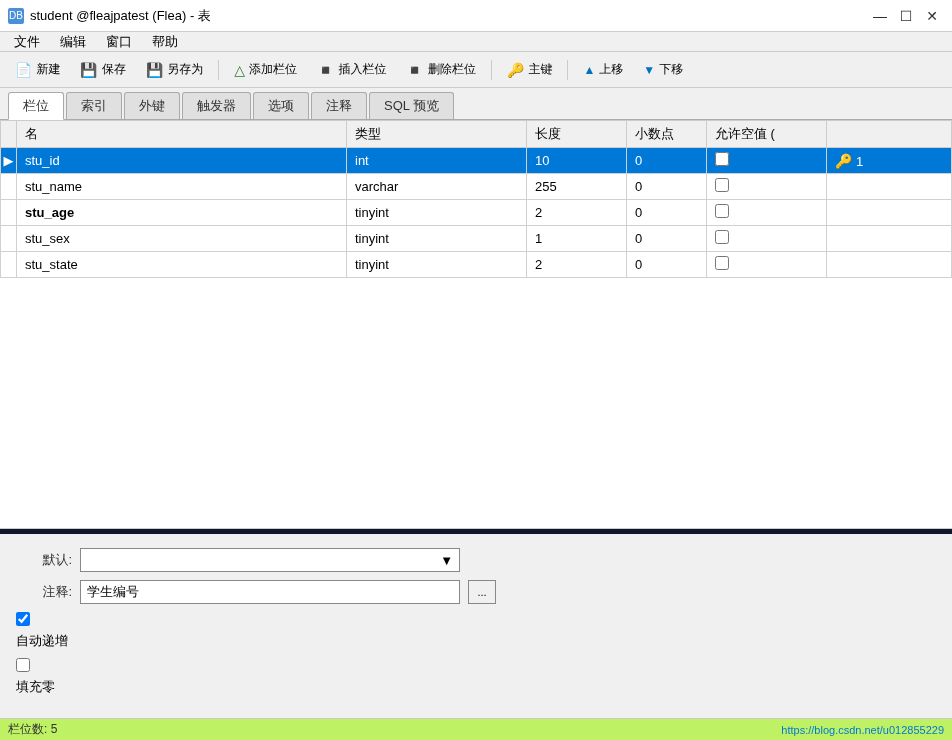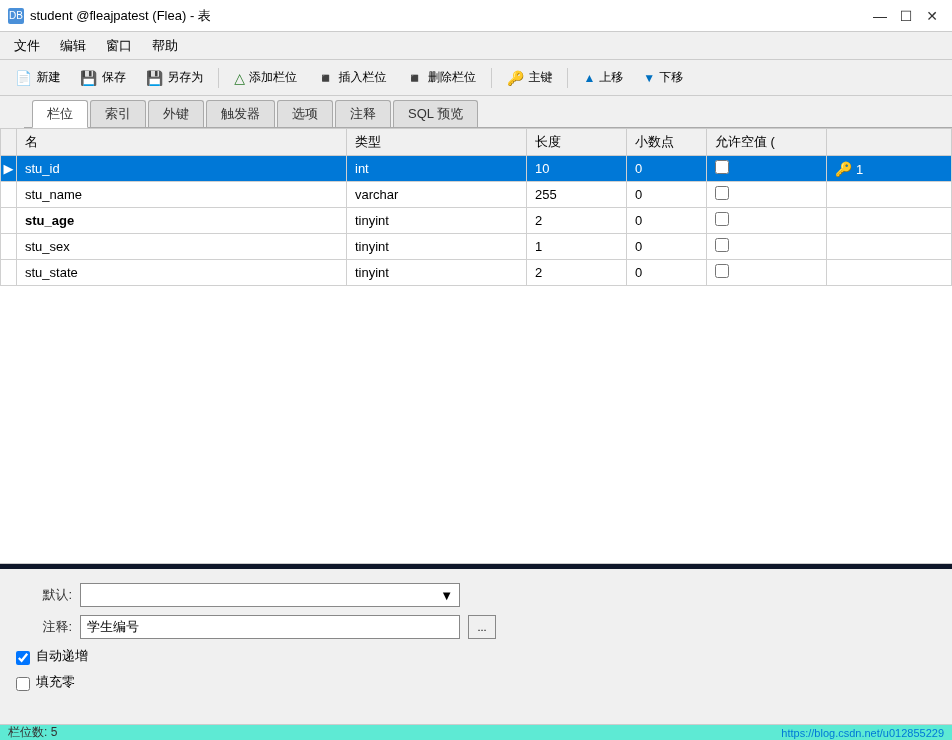--- a/index.html
+++ b/index.html
@@ -57,21 +57,21 @@
       cursor: pointer;
       font-size: 14px;
       color: #333;
       border: none;
       background: transparent;
     }
 
     
     .menu-bar {
       background: #f0f0f0;
-      height: 28px;
+      height: 20px;
       display: flex;
       align-items: center;
       padding: 0 4px;
       border-bottom: 1px solid #ccc;
     }
     .menu-item {
       padding: 4px 10px;
       cursor: pointer;
       font-size: 13px;
       border-radius: 2px;
@@ -106,21 +106,20 @@
       margin: 0 4px;
     }
 
     
     .tab-bar {
       background: #f0f0f0;
       display: flex;
       align-items: flex-start;
       padding: 4px 8px 0;
       border-bottom: 1px solid #aaa;
-      margin-left: 24px;
     }
     .tab {
       padding: 4px 14px;
       cursor: pointer;
       font-size: 13px;
       border: 1px solid #aaa;
       border-bottom: none;
       background: #e0e0e0;
       border-radius: 3px 3px 0 0;
       margin-right: 2px;
@@ -236,39 +235,40 @@
       background: #f0f0f0;
       display: flex;
       align-items: center;
       justify-content: center;
       cursor: pointer;
       font-size: 11px;
     }
 
     .checkbox-row {
       display: flex;
-      align-items: flex-end;
+      align-items: flex-start;
       gap: 6px;
       margin-bottom: 8px;
       padding-left: 4px;
+      flex-direction: column;
     }
     .checkbox-label {
       font-size: 13px;
       cursor: pointer;
     }
     input[type="checkbox"] {
       width: 14px;
       height: 14px;
       cursor: pointer;
     }
 
     
     .status-bar {
-      background: #5eead4;
-      height: 16px;
+      background: #bef264;
+      height: 22px;
       display: flex;
       align-items: center;
       justify-content: space-between;
       padding: 0 8px;
       border-top: 1px solid #ccc;
       font-size: 12px;
       color: #333;
     }
 
     

